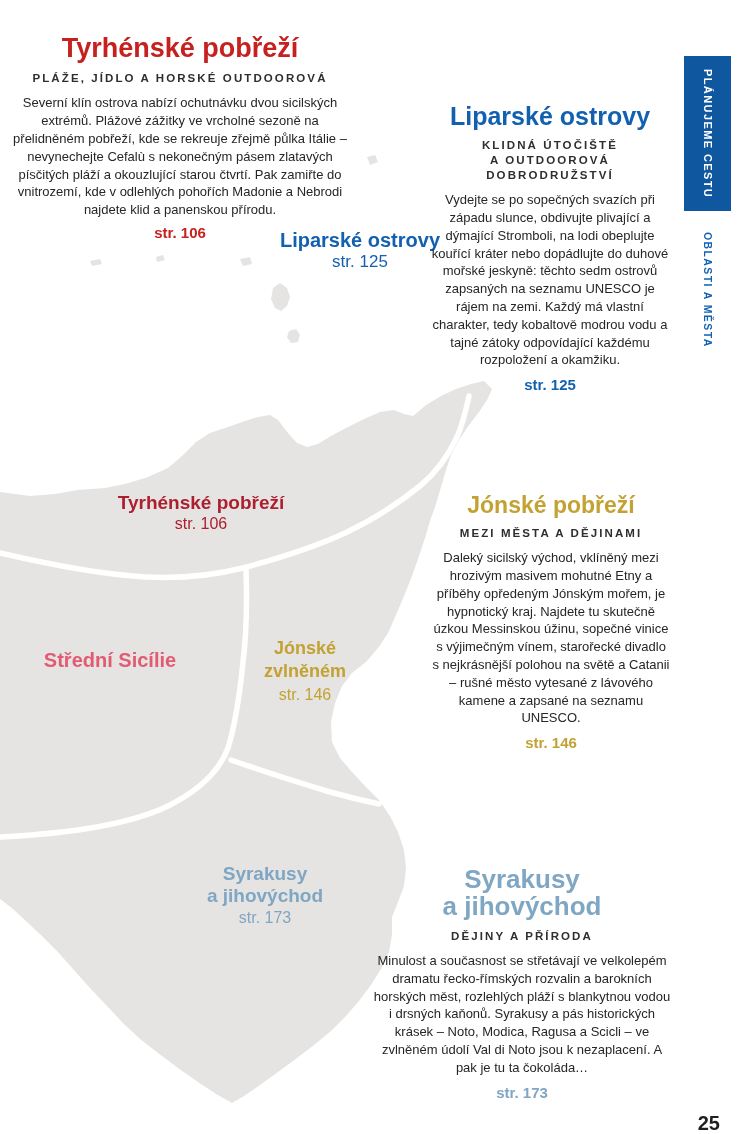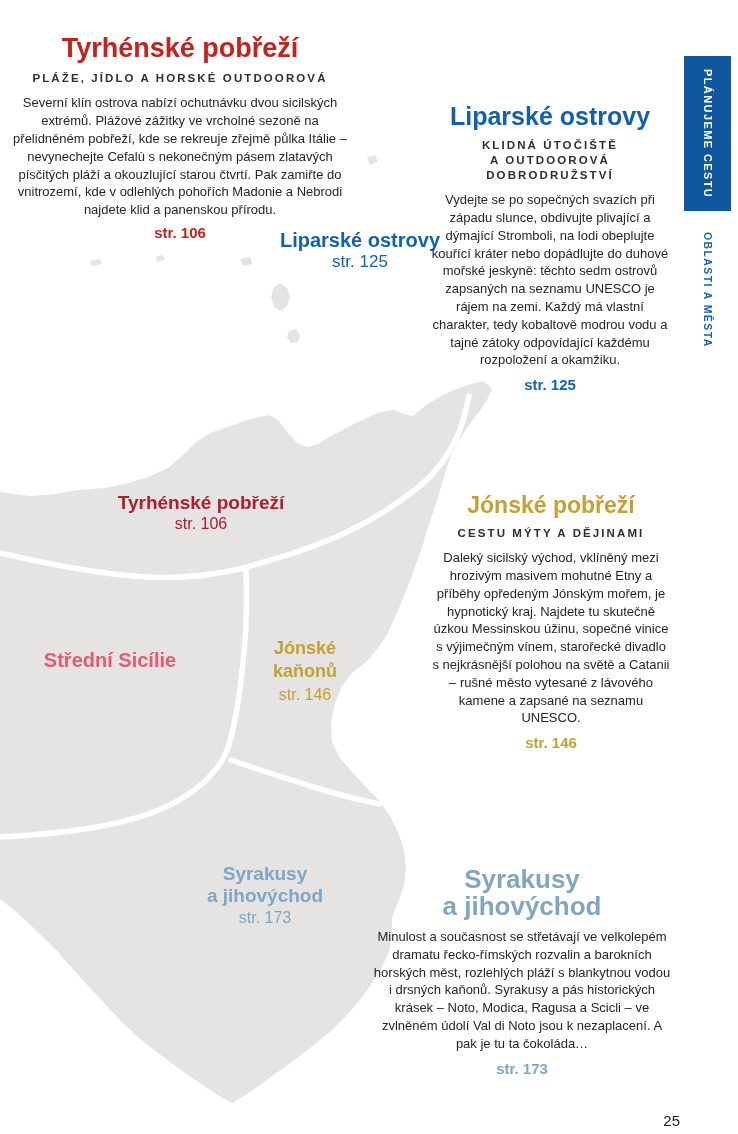--- a/index.html
+++ b/index.html
@@ -43,21 +43,21 @@
   .lbl-jon .pr{font-size:16px;}
   .lbl-syr{left:155px;top:863px;width:220px;color:#7fa6c3;line-height:22px;}
   .lbl-syr .nm{font-size:19px;}
   .lbl-syr .pr{font-size:16px;}
   
   .side-tab{left:684px;top:56px;width:47px;height:155px;background:#0f579f;
             display:flex;align-items:center;justify-content:center;}
   .side-tab span{writing-mode:vertical-rl;color:#ffffff;font-size:11px;font-weight:bold;letter-spacing:1.4px;white-space:nowrap;}
   .side-sec{left:684px;top:220px;width:47px;height:140px;display:flex;align-items:center;justify-content:center;}
   .side-sec span{writing-mode:vertical-rl;color:#1261b0;font-size:10.5px;font-weight:bold;letter-spacing:1.4px;white-space:nowrap;}
-  .pagenum{left:648px;top:1112px;width:32px;text-align:right;font-size:15px;font-weight:normal;color:#1f1f1f;}
+  .pagenum{left:688px;top:1112px;width:32px;text-align:right;font-size:20px;font-weight:bold;color:#1f1f1f;}
 </style>
 </head>
 <body>
 
 <div id="page">
 
   <svg id="map-svg" width="738" height="1134" viewBox="0 0 738 1134">
 
     <path fill="#e5e4e2" d="M 0 492 L 30 496 L 55 494 L 78 490 L 105 488 L 125 484 L 148 477 L 168 468 L 182 456
          L 196 442 L 210 433 L 228 427 L 245 421 L 258 417 L 270 415 L 278 420 L 288 433 L 297 443
@@ -89,21 +89,21 @@
   </div>
   <div class="map-label lbl-tyr">
     <span class="nm">Tyrhénské pobřeží</span>
     <span class="pr">str. 106</span>
   </div>
   <div class="map-label lbl-str">
     <span class="nm">Střední Sicílie</span>
   </div>
   <div class="map-label lbl-jon">
     <span class="nm">Jónské</span>
-    <span class="nm">kaňonů</span>
+    <span class="nm">zvlněném</span>
     <span class="pr">str. 146</span>
   </div>
   <div class="map-label lbl-syr">
     <span class="nm">Syrakusy</span>
     <span class="nm">a jihovýchod</span>
     <span class="pr">str. 173</span>
   </div>
 
   <div class="abs article art-tyr centered">
     <h1>Tyrhénské pobřeží</h1>
@@ -118,30 +118,31 @@
       <span style="display:block">KLIDNÁ ÚTOČIŠTĚ</span>
       <span style="display:block">A OUTDOOROVÁ</span>
       <span style="display:block">DOBRODRUŽSTVÍ</span>
     </div>
     <div class="body-text">Vydejte se po sopečných svazích při západu slunce, obdivujte plivající a dýmající Stromboli, na lodi obeplujte kouřící kráter nebo dopádlujte do duhové mořské jeskyně: těchto sedm ostrovů zapsaných na seznamu UNESCO je rájem na zemi. Každý má vlastní charakter, tedy kobaltově modrou vodu a tajné zátoky odpovídající každému rozpoložení a okamžiku.</div>
     <div class="page-ref">str. 125</div>
   </div>
 
   <div class="abs article art-jon centered">
     <h2>Jónské pobřeží</h2>
-    <div class="subtitle">CESTU MÝTY A DĚJINAMI</div>
+    <div class="subtitle">MEZI MĚSTA A DĚJINAMI</div>
     <div class="body-text">Daleký sicilský východ, vklíněný mezi hrozivým masivem mohutné Etny a příběhy opředeným Jónským mořem, je hypnotický kraj. Najdete tu skutečně úzkou Messinskou úžinu, sopečné vinice s výjimečným vínem, starořecké divadlo s nejkrásnější polohou na světě a Catanii – rušné město vytesané z lávového kamene a zapsané na seznamu UNESCO.</div>
     <div class="page-ref">str. 146</div>
   </div>
 
   <div class="abs article art-syr centered">
     <h2>
       <span style="display:block">Syrakusy</span>
       <span style="display:block">a jihovýchod</span>
     </h2>
+    <div class="subtitle">DĚJINY A PŘÍRODA</div>
     <div class="body-text">Minulost a současnost se střetávají ve velkolepém dramatu řecko-římských rozvalin a barokních horských měst, rozlehlých pláží s blankytnou vodou i drsných kaňonů. Syrakusy a pás historických krásek – Noto, Modica, Ragusa a Scicli – ve zvlněném údolí Val di Noto jsou k nezaplacení. A pak je tu ta čokoláda…</div>
     <div class="page-ref">str. 173</div>
   </div>
 
   <div class="abs side-tab">
     <span>PLÁNUJEME CESTU</span>
   </div>
   <div class="abs side-sec">
     <span>OBLASTI A MĚSTA</span>
   </div>

